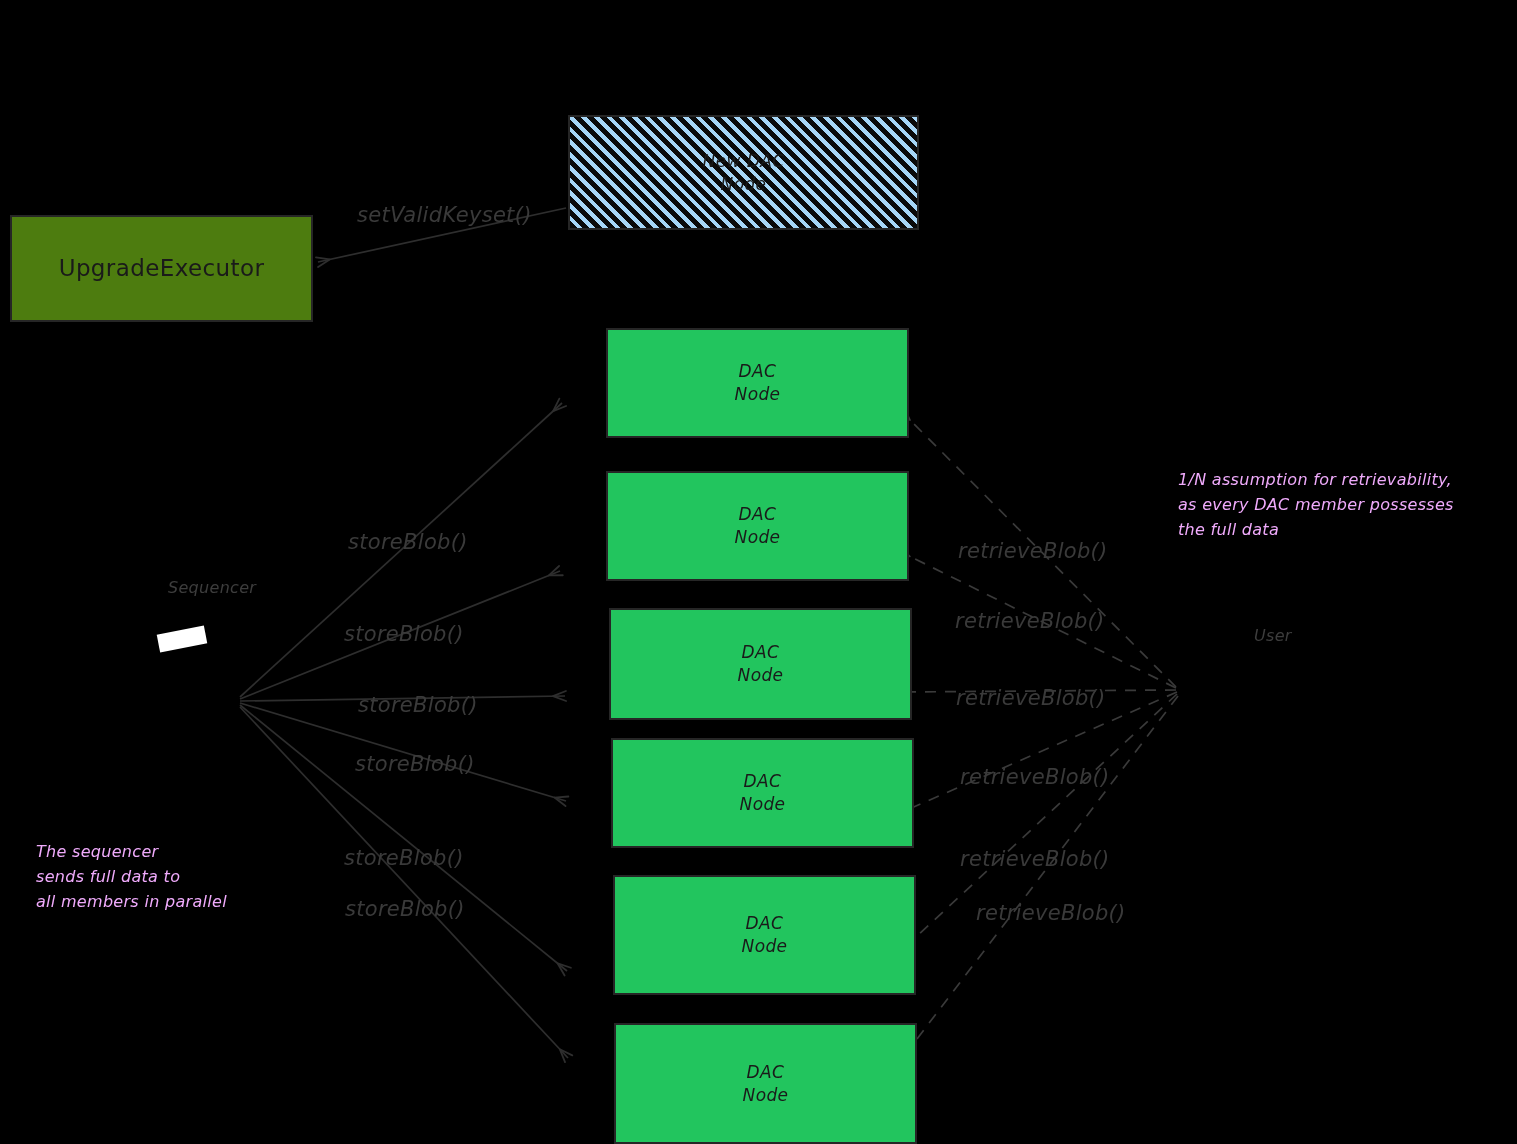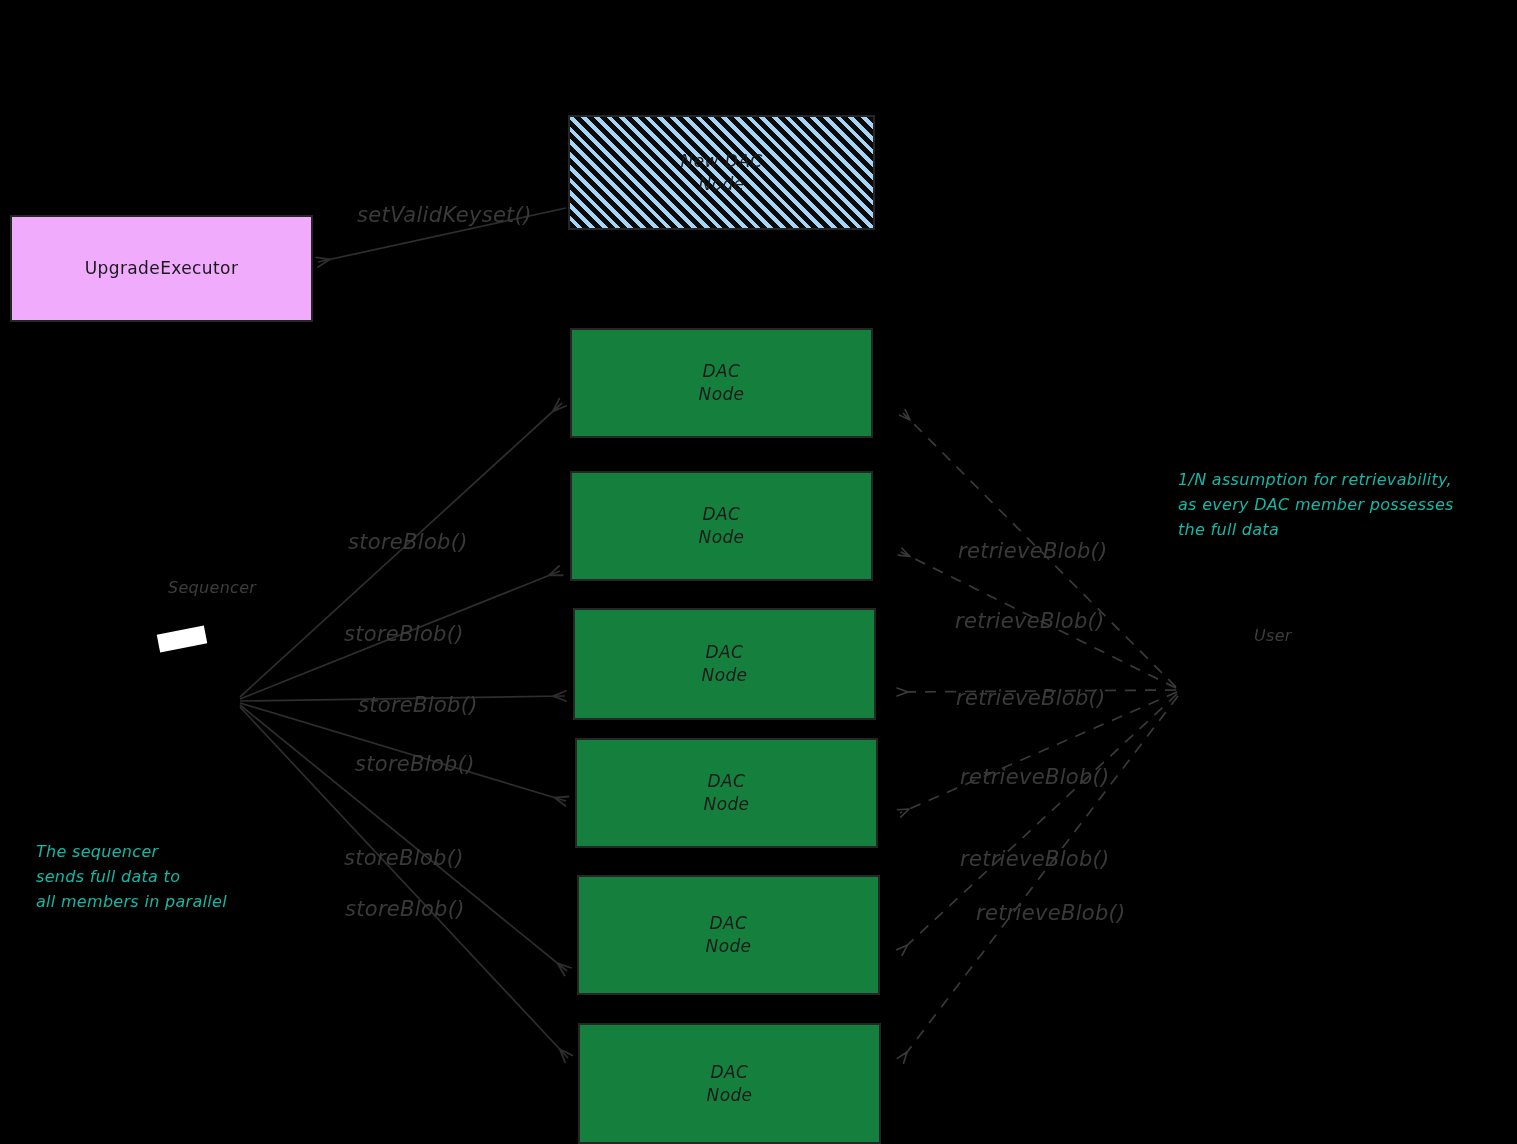--- a/index.html
+++ b/index.html
@@ -35,38 +35,39 @@
     text-align: center;
     line-height: 1.35;
     color: #1a1a1a;
     font-family: "DejaVu Sans", sans-serif;
     font-style: italic;
     font-size: 17px;
     letter-spacing: .4px;
     white-space: pre-line;
   }
   .dac-node {
-    background: #15803d;
+    background: #22c55e;
+    margin-left: 36px;
   }
   .upgrade-exec {
-    background: #f0abfc;
+    background: #4d7c0f;
     font-style: normal;
-    font-size: 17px;
+    font-size: 23px;
   }
   .new-node {
     background: #a6d6f7;
     background-image: repeating-linear-gradient(
         45deg,
         #0a0a0a 0px, #0a0a0a 5px,
         #a6d6f7 5px, #a6d6f7 9px);
     color: #1a1a1a;
   }
   .note, .edge-label, .plain-label {
     position: absolute;
-    color: #14b8a6;
+    color: #f0abfc;
     font-family: "DejaVu Sans", sans-serif;
     font-style: italic;
     font-size: 16px;
     line-height: 1.55;
     letter-spacing: .3px;
     white-space: pre-line;
   }
   .edge-label {
     font-size: 21px;
     color: #3a3a3a;
@@ -116,21 +117,21 @@
       <path d="M1176,687 L903,413" fill="none" stroke="#3a3a3a" stroke-width="1.7" stroke-dasharray="11 9" marker-end="url(#arrowOpen)"></path>
       <path d="M1176,688 L901,552" fill="none" stroke="#3a3a3a" stroke-width="1.7" stroke-dasharray="11 9" marker-end="url(#arrowOpen)"></path>
       <path d="M1176,690 L898,692" fill="none" stroke="#3a3a3a" stroke-width="1.7" stroke-dasharray="11 9" marker-end="url(#arrowOpen)"></path>
       <path d="M1177,692 L900,813" fill="none" stroke="#3a3a3a" stroke-width="1.7" stroke-dasharray="11 9" marker-end="url(#arrowOpen)"></path>
       <path d="M1177,694 L900,952" fill="none" stroke="#3a3a3a" stroke-width="1.7" stroke-dasharray="11 9" marker-end="url(#arrowOpen)"></path>
       <path d="M1178,696 L901,1060" fill="none" stroke="#3a3a3a" stroke-width="1.7" stroke-dasharray="11 9" marker-end="url(#arrowOpen)"></path>
     </g>
   </svg>
 
 
-  <div class="node-box new-node" style="left:568px; top:115px; width:307px; height:115px;">New DAC
+  <div class="node-box new-node" style="left:568px; top:115px; width:351px; height:115px;">New DAC
 Node</div>
 
   <div class="node-box upgrade-exec" style="left:10px; top:215px; width:303px; height:107px;">UpgradeExecutor</div>
 
   <div class="edge-label" style="left:357px; top:199px;">setValidKeyset()</div>
 
   <div class="node-box dac-node" style="left:570px; top:328px; width:303px; height:110px;">DAC
 Node</div>
   <div class="node-box dac-node" style="left:570px; top:471px; width:303px; height:110px;">DAC
 Node</div>

